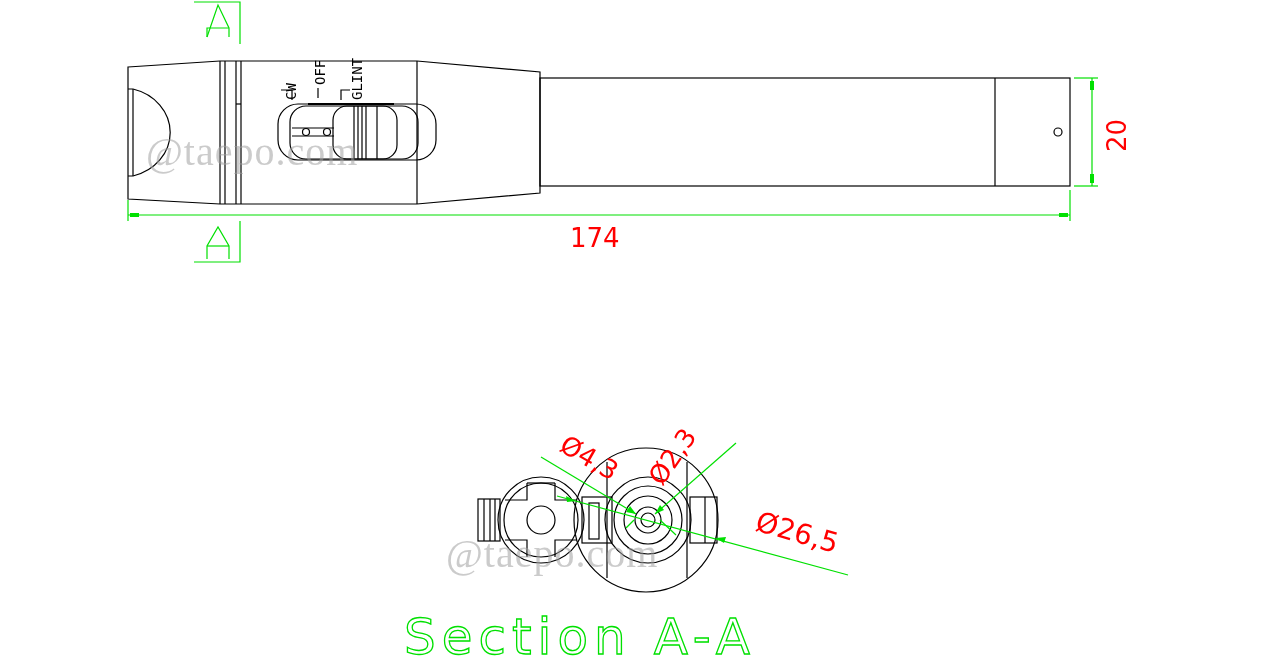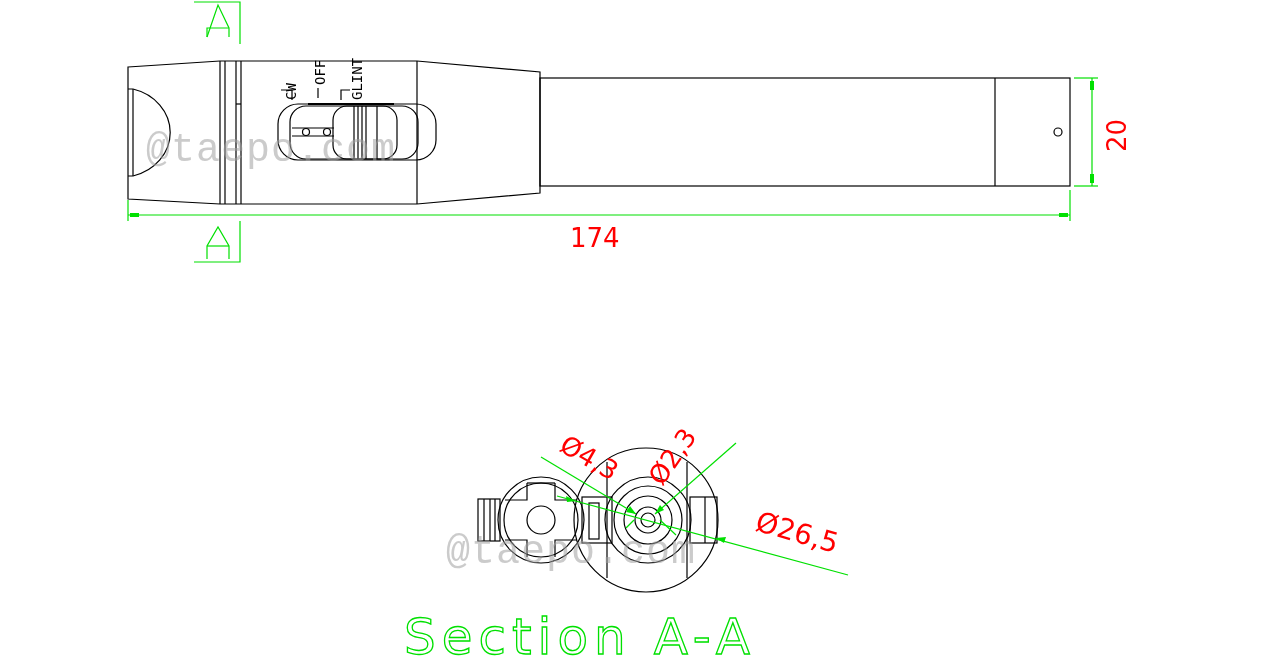--- a/index.html
+++ b/index.html
@@ -4,21 +4,21 @@
 <style>
   html, body { margin:0; padding:0; background:#ffffff; }
   body { width:1270px; height:660px; position:relative; overflow:hidden; font-family:"DejaVu Sans Mono", monospace; }
   svg { position:absolute; left:0; top:0; }
   .blk { stroke:#000; fill:none; stroke-width:1.2; }
   .grn { stroke:#00e000; fill:none; stroke-width:1.2; }
   .grnf { fill:#00e000; stroke:none; }
   .red { fill:#ff0000; font-family:"DejaVu Sans", sans-serif; }
   .lbl { fill:#000; font-family:"DejaVu Sans Mono", monospace; font-size:14px; }
   .sec { fill:none; stroke:#00e000; stroke-width:1.3; font-family:"DejaVu Sans", sans-serif; }
-  .wm { position:absolute; color:rgba(160,160,160,0.55); font-family:Liberation Mono, monospace; font-size:40px; letter-spacing:1px; }
+  .wm { position:absolute; color:rgba(160,160,160,0.55); font-family:Liberation Serif, serif; font-size:40px; letter-spacing:1px; }
 </style>
 </head>
 <body>
 
 <svg width="1270" height="660" viewBox="0 0 1270 660">
 
   <g>
 
     <path class="blk" d="M128,67 L220,61 L417,61 L540,72 L540,193 L417,204 L220,204 L128,199 Z"></path>
     <line class="blk" x1="220" y1="61" x2="220" y2="204"></line>

